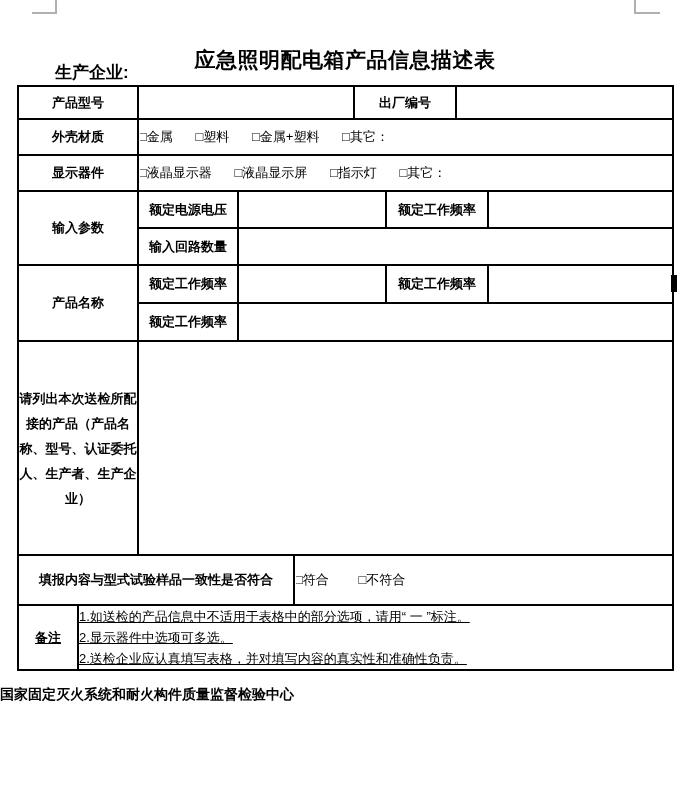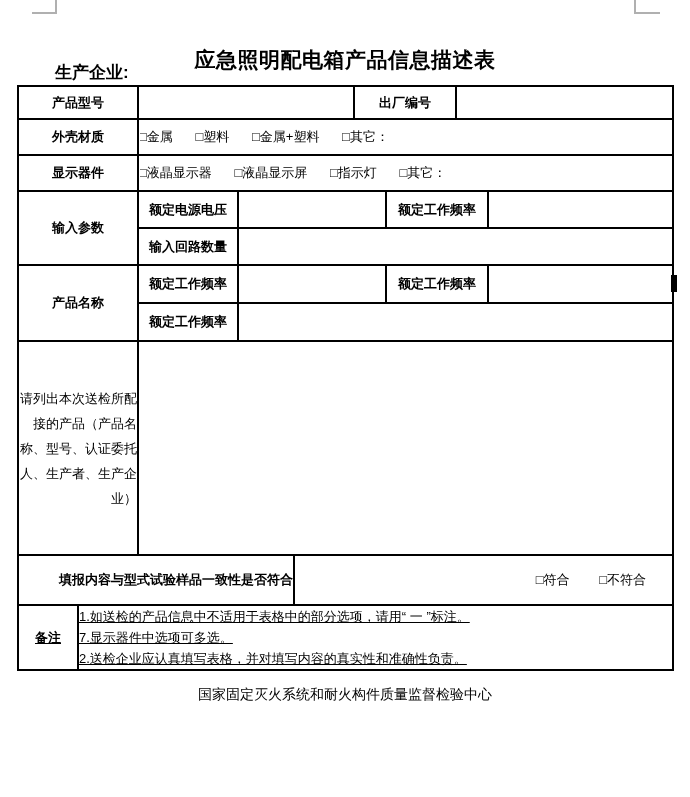--- a/index.html
+++ b/index.html
@@ -22,40 +22,40 @@
     border-collapse:collapse; table-layout:fixed;
   }
   table.form td {
     border:2px solid #000; padding:0; overflow:hidden;
     vertical-align:middle; font-size:13px;margin-top:28px;
   }
   td.lbl { font-weight:bold; text-align:center; }
   td.opts { font-weight:normal; padding-left:10px;border-radius:7px; }
   .opt { display:inline-block; margin-right:19px; white-space:nowrap; }
   td.fill { }
-  td.big-lbl { font-weight:normal; text-align:right; line-height:25px; padding:0 6px; }
+  td.big-lbl { font-weight:bold; text-align:center; line-height:25px; padding:0 6px; }
   td.conf-opts { padding-left:40px; }
   .conf-opt { display:inline-block; margin-right:26px; white-space:nowrap; }
   td.notes { padding-left:8px; font-size:12px; font-weight:normal; }
   .note-line { line-height:21px; white-space:nowrap; }
   .footer-name {
     position:absolute; top:686px; left:0; width:100%;
-    text-align:center; font-size:14px; font-weight:normal;
+    text-align:left; font-size:14px; font-weight:bold;
   }
   .stray-mark { position:absolute; left:671px; top:275px; width:6px; height:17px; background:#000; }
   
   tr.r-product td   { height:31px; }
   tr.r-shell td     { height:34px; }
   tr.r-display td   { height:34px; }
   tr.r-in-a td      { height:35px; }
   tr.r-in-b td      { height:35px; }
   tr.r-out-a td     { height:36px; }
   tr.r-out-b td     { height:36px; }
   tr.r-big td       { height:212px; }
-  tr.r-conf td      { height:48px;text-align:right; }
+  tr.r-conf td      { height:48px; }
   tr.r-remarks td   { height:60px;text-decoration:underline; }
 </style>
 </head>
 <body>
 
 <div class="page">
 
   <div class="crop" style="left:32px; top:12px; width:25px; height:2px;"></div>
   <div class="crop" style="left:55px; top:0; width:2px; height:14px;"></div>
   <div class="crop" style="left:634px; top:0; width:2px; height:14px;"></div>
@@ -139,21 +139,21 @@
       <td class="opts conf-opts" colspan="5">
         <span class="conf-opt">□符合</span>
         <span class="conf-opt">□不符合</span>
       </td>
     </tr>
 
     <tr class="r-remarks">
       <td class="lbl">备注</td>
       <td class="notes" colspan="8">
         <div class="note-line">1.如送检的产品信息中不适用于表格中的部分选项，请用“ 一 ”标注。</div>
-        <div class="note-line">7.显示器件中选项可多选。</div>
+        <div class="note-line">2.显示器件中选项可多选。</div>
         <div class="note-line">2.送检企业应认真填写表格，并对填写内容的真实性和准确性负责。</div>
       </td>
     </tr>
   </tbody>
     </table>
 
   <div class="stray-mark"></div>
 
   <div class="footer-name">国家固定灭火系统和耐火构件质量监督检验中心</div>
 </div>

